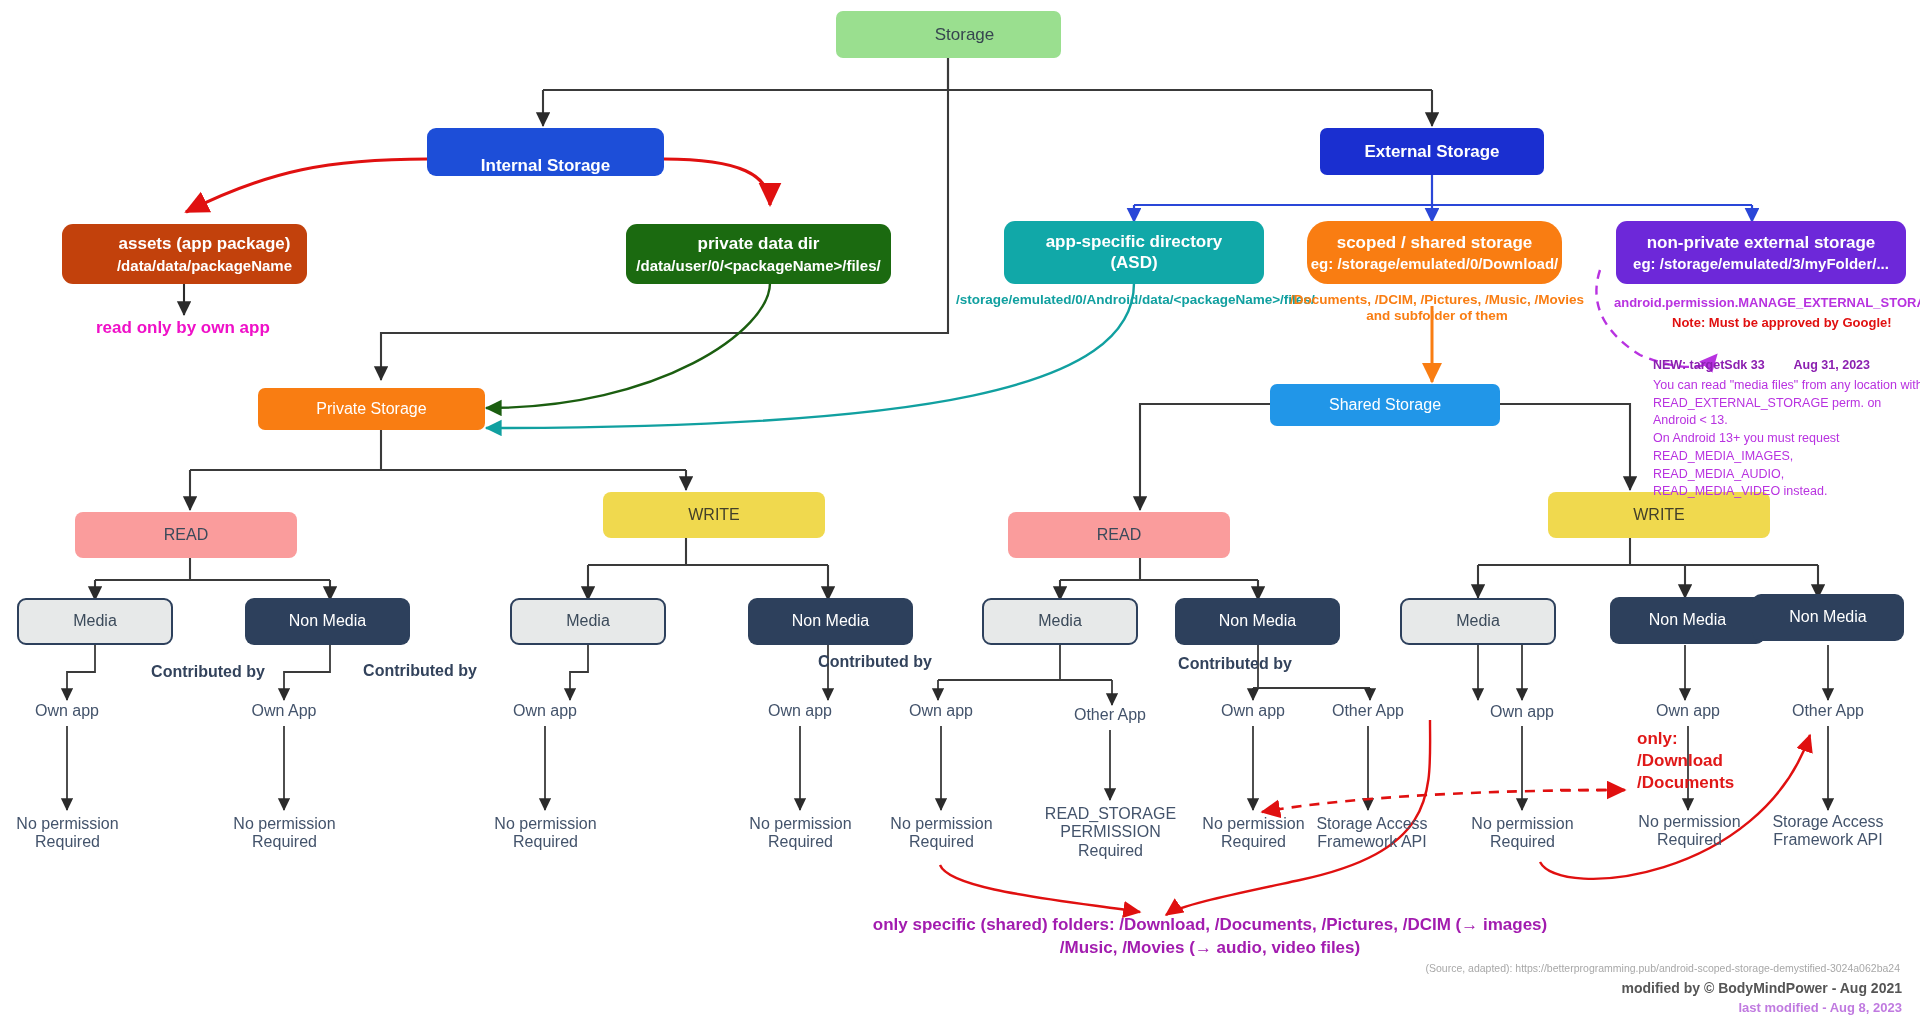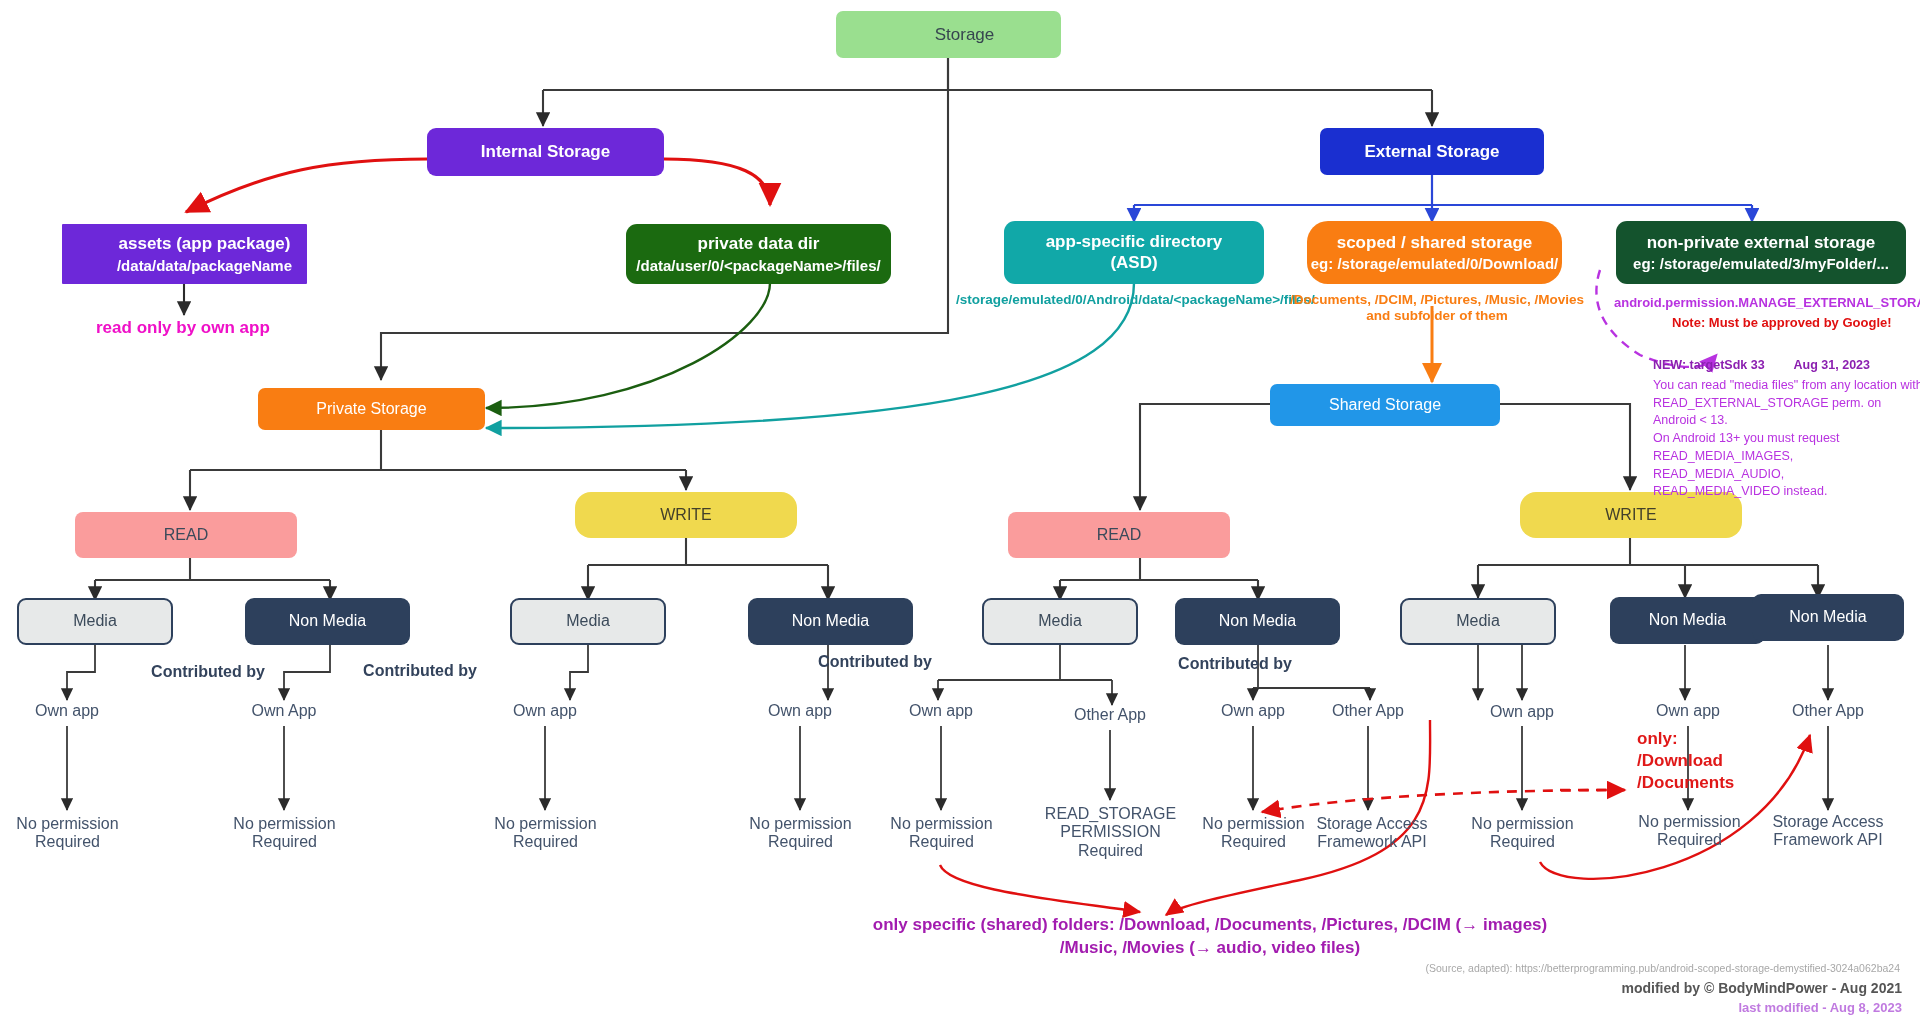--- a/index.html
+++ b/index.html
@@ -6,34 +6,34 @@
   body{width:1920px;height:1018px;position:relative;overflow:hidden;
        font-family:"Liberation Sans","DejaVu Sans",sans-serif;}
   #stage{position:absolute;left:0;top:0;width:1920px;height:1018px;}
   svg#wires{position:absolute;left:0;top:0;width:1920px;height:1018px;pointer-events:none;}
   .node{position:absolute;box-sizing:border-box;display:flex;flex-direction:column;
         align-items:center;justify-content:center;text-align:center;}
   .lbl{display:block;line-height:1.15;}
 
   
   .n-storage{background:#9adf8f;border-radius:7px;color:#36454f;font-size:17px;padding-left:32px;}
-  .n-internal{background:#6d28d9;border-radius:9px;color:#fff;font-weight:bold;font-size:17px;}
+  .n-internal{background:#1d4ed8;border-radius:9px;color:#fff;font-weight:bold;font-size:17px;justify-content:flex-end;}
   .n-external{background:#1a2fd0;border-radius:7px;color:#fff;font-weight:bold;font-size:17px;}
-  .n-assets{background:#6d28d9;border-radius:1px;color:#fff;font-weight:bold;padding-left:40px;}
+  .n-assets{background:#c2410c;border-radius:11px;color:#fff;font-weight:bold;padding-left:40px;}
   .n-private{background:#1b6a10;border-radius:11px;color:#fff;font-weight:bold;}
   .n-asd{background:#11a8a8;border-radius:11px;color:#fff;font-weight:bold;}
   .n-scoped{background:#f97d12;border-radius:21px;color:#fff;font-weight:bold;}
-  .n-nonpriv{background:#14532d;border-radius:11px;color:#fff;font-weight:bold;}
+  .n-nonpriv{background:#6d28d9;border-radius:11px;color:#fff;font-weight:bold;}
   .n-title{font-size:17px;}
   .n-sub{font-size:15px;font-weight:bold;}
 
   .n-privstore{background:#f97d12;border-radius:7px;color:#fff;font-size:16px;}
   .n-sharedstore{background:#2196e8;border-radius:7px;color:#fff;font-size:16px;}
   .n-read{background:#fa9c9c;border-radius:8px;color:#3b4a5a;font-size:16px;}
-  .n-write{background:#f0d94e;border-radius:16px;color:#43402a;font-size:16px;}
+  .n-write{background:#f0d94e;border-radius:8px;color:#43402a;font-size:16px;margin-left:28px;}
   .n-media{background:#e7e9e9;border:2px solid #2d405c;border-radius:9px;color:#3b4a5a;font-size:16px;}
   .n-nonmedia{background:#2d405c;border-radius:9px;color:#fff;font-size:16px;}
 
   
   .txt{position:absolute;color:#43536b;font-size:16px;text-align:center;line-height:1.15;}
   .txt.bold{font-weight:bold;color:#33435c;}
   .note{position:absolute;line-height:1.2;}
   .note.teal{color:#11a0a0;font-weight:bold;font-size:13.5px;}
   .note.orange{color:#f97d12;font-weight:bold;font-size:13.5px;text-align:center;}
   .note.purple{color:#b832e0;font-weight:bold;font-size:13px;}

